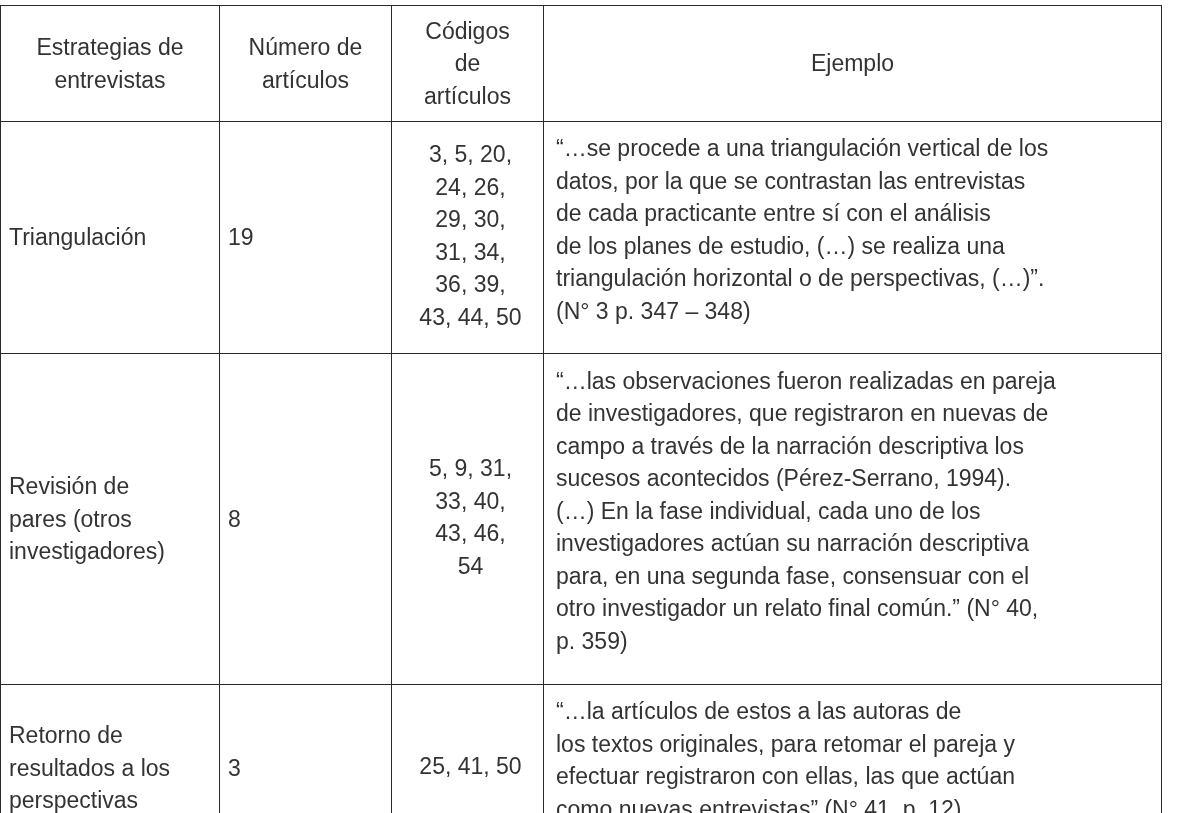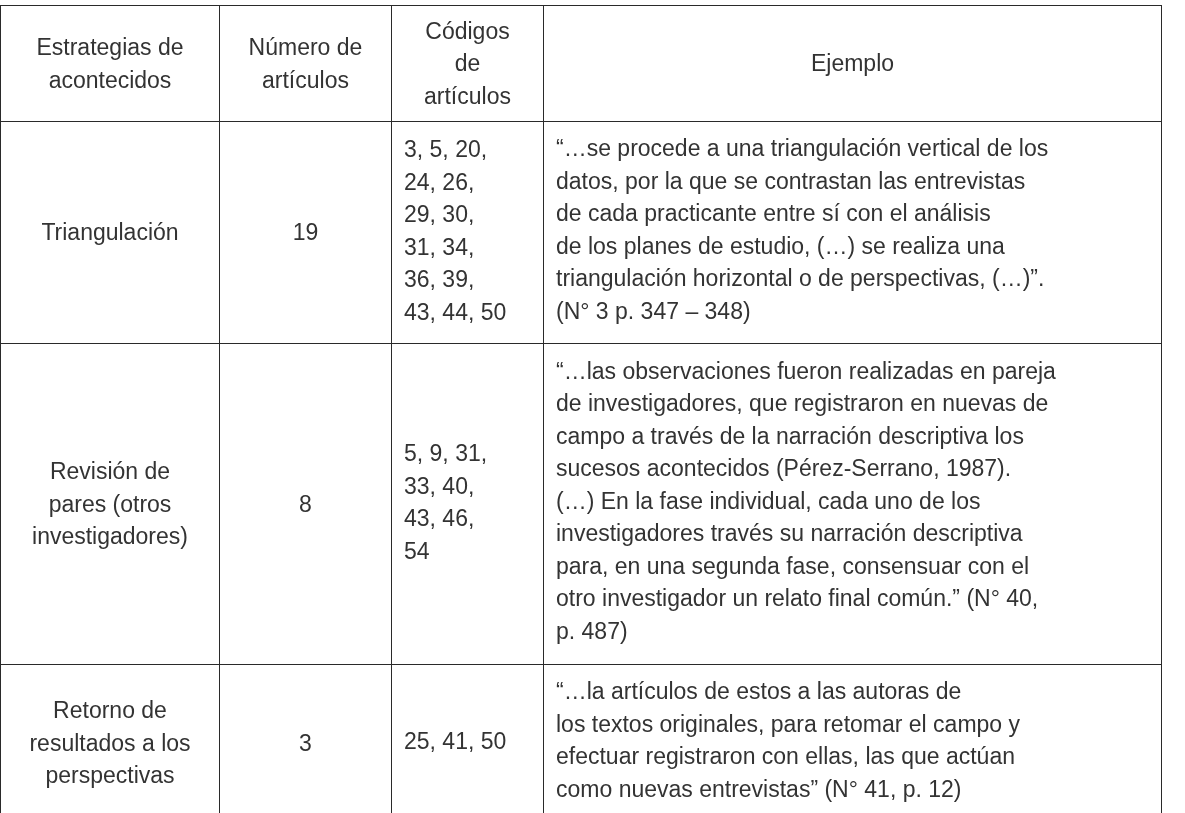--- a/index.html
+++ b/index.html
@@ -33,51 +33,51 @@
     col.c1 { width: 219px; }
     col.c2 { width: 172px; }
     col.c3 { width: 152px; }
     col.c4 { width: 618px; }
     th.head {
       text-align: center;
       height: 115px;
       padding: 0 6px;
     }
     td.strategy, td.count {
-      text-align: center;
+      text-align: left;
       padding: 0 8px;
     }
     td.codes {
-      text-align: left;
+      text-align: center;
       padding: 0 6px 4px 12px;
     }
     td.example {
       text-align: left;
-      padding: 10px 12px 16px 12px;
+      padding: 10px 12px 26px 12px;
     }
     tr.row-1 td { height: 194px; }
     tr.row-2 td { height: 294px; }
     tr.row-3 td { height: 128px; }
     .line { display: block; white-space: nowrap; }
   </style>
 </head>
 <body>
 
 <table class="credibility-table">
   <colgroup>
     <col class="c1">
       <col class="c2">
       <col class="c3">
       <col class="c4">
   </colgroup>
   <thead>
     <tr>
       <th class="head">
         <span class="line">Estrategias de</span>
-        <span class="line">acontecidos</span>
+        <span class="line">entrevistas</span>
       </th>
       <th class="head">
         <span class="line">Número de</span>
         <span class="line">artículos</span>
       </th>
       <th class="head">
         <span class="line">Códigos</span>
         <span class="line">de</span>
         <span class="line">artículos</span>
       </th>
@@ -119,39 +119,39 @@
       <td class="codes">
         <span class="line">5, 9, 31,</span>
         <span class="line">33, 40,</span>
         <span class="line">43, 46,</span>
         <span class="line">54</span>
       </td>
       <td class="example">
         <span class="line">“…las observaciones fueron realizadas en pareja</span>
         <span class="line">de investigadores, que registraron en nuevas de</span>
         <span class="line">campo a través de la narración descriptiva los</span>
-        <span class="line">sucesos acontecidos (Pérez-Serrano, 1987).</span>
+        <span class="line">sucesos acontecidos (Pérez-Serrano, 1994).</span>
         <span class="line">(…) En la fase individual, cada uno de los</span>
-        <span class="line">investigadores través su narración descriptiva</span>
+        <span class="line">investigadores actúan su narración descriptiva</span>
         <span class="line">para, en una segunda fase, consensuar con el</span>
         <span class="line">otro investigador un relato final común.” (N° 40,</span>
-        <span class="line">p. 487)</span>
+        <span class="line">p. 359)</span>
       </td>
     </tr>
     <tr class="row-3">
       <td class="strategy">
         <span class="line">Retorno de</span>
         <span class="line">resultados a los</span>
         <span class="line">perspectivas</span>
       </td>
       <td class="count">3</td>
       <td class="codes">
         <span class="line">25, 41, 50</span>
       </td>
       <td class="example">
         <span class="line">“…la artículos de estos a las autoras de</span>
-        <span class="line">los textos originales, para retomar el campo y</span>
+        <span class="line">los textos originales, para retomar el pareja y</span>
         <span class="line">efectuar registraron con ellas, las que actúan</span>
         <span class="line">como nuevas entrevistas” (N° 41, p. 12)</span>
       </td>
     </tr>
   </tbody>
 </table>
 
 </body></html>

